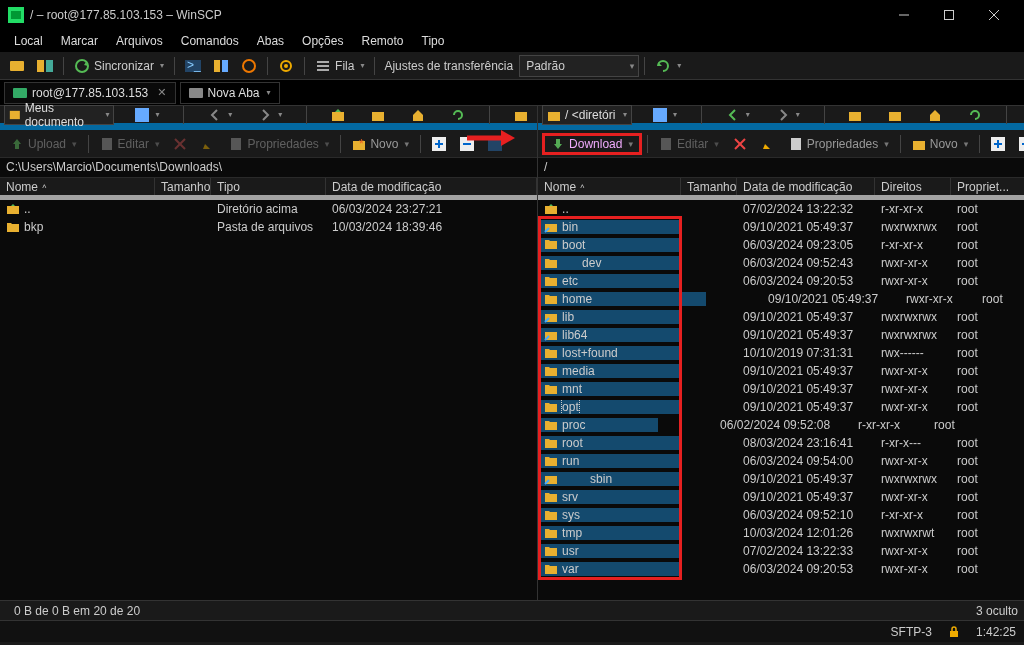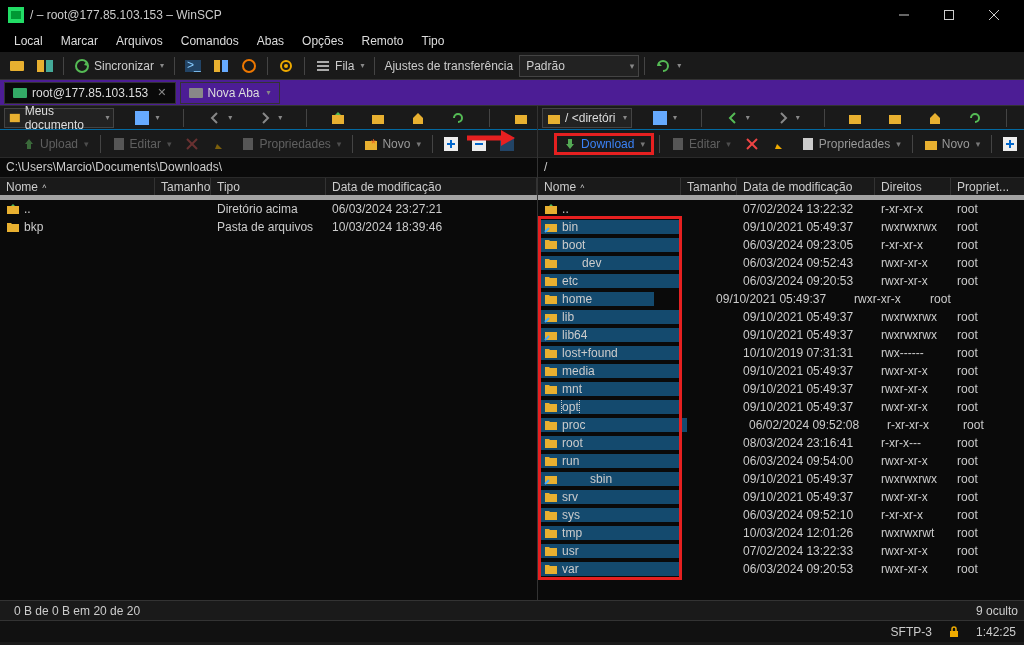--- a/index.html
+++ b/index.html
@@ -10,30 +10,30 @@
 .win-btns { display: flex; gap: 0; }
 .win-btn { width: 45px; height: 30px; display: flex; align-items: center; justify-content: center; color: #ccc; }
 .win-btn svg { width: 10px; height: 10px; }
 .menubar { height: 22px; background: #000; display: flex; align-items: center; padding: 0 6px; gap: 2px; }
 .menubar-item { padding: 2px 8px; color: #ddd; cursor: default; }
 .toolbar1 { height: 28px; background: #1a1a1a; display: flex; align-items: center; padding: 2px 4px; gap: 2px; border-bottom: 1px solid #333; }
 .tb-btn { height: 22px; padding: 0 4px; display: flex; align-items: center; gap: 4px; color: #ccc; border: 1px solid transparent; }
 .tb-sep { width: 1px; height: 18px; background: #444; margin: 0 3px; }
 .tb-combo { height: 22px; background: #222; border: 1px solid #444; color: #ccc; padding: 0 16px 0 6px; display: flex; align-items: center; position: relative; }
 .tb-combo::after { content: "▾"; position: absolute; right: 4px; font-size: 9px; color: #888; }
-.tabbar { height: 26px; background: #4c1d95; display: flex; align-items: center; padding: 0 4px; gap: 4px; border-bottom: 1px solid #333; }
+.tabbar { height: 26px; background: #000000; display: flex; align-items: center; padding: 0 4px; gap: 4px; border-bottom: 1px solid #333; }
 .tab { height: 22px; padding: 0 8px; display: flex; align-items: center; gap: 5px; background: #0a0a0a; border: 1px solid #333; color: #ddd; }
 .tab.newtab { background: transparent; }
 .tab-close { margin-left: 4px; color: #888; font-size: 11px; }
 .panes { display: flex; height: 494px; }
 .pane { flex: 1; display: flex; flex-direction: column; border-right: 1px solid #333; }
-.bookmark-bar { height: 24px; background: #1a1a1a; display: flex; align-items: center; padding: 0 4px; gap: 16px; border-bottom: 1px solid #0369a1; }
+.bookmark-bar { height: 24px; background: #1a1a1a; display: flex; align-items: center; padding: 0 4px; gap: 16px; border-bottom: 7px solid #0369a1; }
 .bm-combo { height: 20px; background: #222; border: 1px solid #444; display: flex; align-items: center; padding: 0 4px; gap: 4px; color: #ddd; min-width: 110px; }
 .bm-icon { width: 14px; height: 14px; }
-.action-bar { height: 28px; background: #1a1a1a; display: flex; align-items: center; padding: 0 16px; gap: 2px; border-bottom: 1px solid #2a2a2a; }
+.action-bar { height: 28px; background: #1a1a1a; display: flex; align-items: center; padding: 0 4px; gap: 2px; border-bottom: 1px solid #2a2a2a; }
 .ab-btn { height: 22px; padding: 0 6px; display: flex; align-items: center; gap: 4px; color: #999; }
 .ab-btn.disabled { opacity: 0.55; }
 .ab-drop { font-size: 9px; margin-left: 2px; color: #777; }
 .path-bar { height: 20px; background: #0a0a0a; padding: 2px 6px; color: #ccc; border-bottom: 1px solid #2a2a2a; }
 .file-header { height: 22px; background: #1a1a1a; display: flex; border-bottom: 5px solid #a3a3a3; }
 .fh-col { padding: 3px 6px; color: #ccc; border-right: 1px solid #333; overflow: hidden; white-space: nowrap; display:flex; align-items:center; gap:4px;}
 .file-list { flex: 1; background: #0a0a0a; overflow-y: auto; }
 .file-row { height: 18px; display: flex; align-items: center; color: #ccc; }
 .file-row .cell { padding: 0 6px; overflow: hidden; white-space: nowrap; text-overflow: ellipsis; }
 .folder-icon { width: 14px; height: 12px; display: inline-block; margin-right: 4px; flex-shrink: 0; }
@@ -396,21 +396,21 @@
           <svg class="bm-icon" viewBox="0 0 14 14">
             <rect width="12" height="9" x="1" y="4" fill="#e8b030"></rect>
           </svg>
         </div>
     </div>
     <div class="action-bar">
       <div class="ab-btn red-box" style="padding:2px 6px">
           <svg class="bm-icon" viewBox="0 0 14 14">
             <path d="M7 12 L11 7 L9 7 L9 2 L5 2 L5 7 L3 7Z" fill="#5a5"></path>
           </svg>
-          <span style="color:#3b82f6">Download</span>
+          <span style="color:#f0abfc">Download</span>
           <span class="ab-drop">▾</span>
         </div>
       <div class="tb-sep"></div>
       <div class="ab-btn disabled">
           <svg class="bm-icon" viewBox="0 0 14 14">
             <rect width="10" height="12" x="2" y="1" fill="#888"></rect>
           </svg>
           <span>Editar</span>
           <span class="ab-drop">▾</span>
         </div>
@@ -528,21 +528,21 @@
               <path d="M1 2 L5 2 L6 3 L13 3 L13 11 L1 11 Z" fill="#e8b030"></path>
             </svg>
             <span style="">etc</span>
           </div>
           <div class="cell" style="width:56px"></div>
           <div class="cell" style="width:138px">06/03/2024 09:20:53</div>
           <div class="cell" style="width:76px">rwxr-xr-x</div>
           <div class="cell" style="flex:1">root</div>
         </div>
         <div class="file-row">
-          <div class="cell" style="width:116px;display:flex;align-items:center;background:#144a6e;">
+          <div class="cell" style="width:168px;display:flex;align-items:center;background:#144a6e;">
             <svg class="folder-icon" viewBox="0 0 14 12">
               <path d="M1 2 L5 2 L6 3 L13 3 L13 11 L1 11 Z" fill="#e8b030"></path>
             </svg>
             <span style="">home</span>
           </div>
           <div class="cell" style="width:56px"></div>
           <div class="cell" style="width:138px">09/10/2021 05:49:37</div>
           <div class="cell" style="width:76px">rwxr-xr-x</div>
           <div class="cell" style="flex:1">root</div>
         </div>
@@ -614,21 +614,21 @@
               <path d="M1 2 L5 2 L6 3 L13 3 L13 11 L1 11 Z" fill="#e8b030"></path>
             </svg>
             <span style="outline:1px dotted #ccc;">opt</span>
           </div>
           <div class="cell" style="width:56px"></div>
           <div class="cell" style="width:138px">09/10/2021 05:49:37</div>
           <div class="cell" style="width:76px">rwxr-xr-x</div>
           <div class="cell" style="flex:1">root</div>
         </div>
         <div class="file-row">
-          <div class="cell" style="width:149px;display:flex;align-items:center;background:#144a6e;">
+          <div class="cell" style="width:120px;display:flex;align-items:center;background:#144a6e;">
             <svg class="folder-icon" viewBox="0 0 14 12">
               <path d="M1 2 L5 2 L6 3 L13 3 L13 11 L1 11 Z" fill="#e8b030"></path>
             </svg>
             <span style="">proc</span>
           </div>
           <div class="cell" style="width:56px"></div>
           <div class="cell" style="width:138px">06/02/2024 09:52:08</div>
           <div class="cell" style="width:76px">r-xr-xr-x</div>
           <div class="cell" style="flex:1">root</div>
         </div>
@@ -730,21 +730,21 @@
           <div class="cell" style="flex:1">root</div>
         </div>
         <div class="sel-area" style="left: 0px; top: 16px; width: 144px; height: 364px;"></div>
       </div>
   </div>
 </div>
 
 <div class="status-bar">
   <div class="half" style="padding-left:8px">
     <span>0 B de 0 B em 20 de 20</span>
-    <span style="float:right">9 oculto</span>
+    <span style="float:right">3 oculto</span>
   </div>
 </div>
 <div class="bottom-status">
   <span>SFTP-3</span>
   <svg width="12" height="12" viewBox="0 0 12 12">
       <rect x="2" y="5" width="8" height="6" fill="#ea0"></rect>
       <path d="M4 5 L4 3 A2 2 0 0 1 8 3 L8 5" fill="none" stroke="#ea0" stroke-width="1.5"></path>
     </svg>
   <span>1:42:25</span>
 </div>

